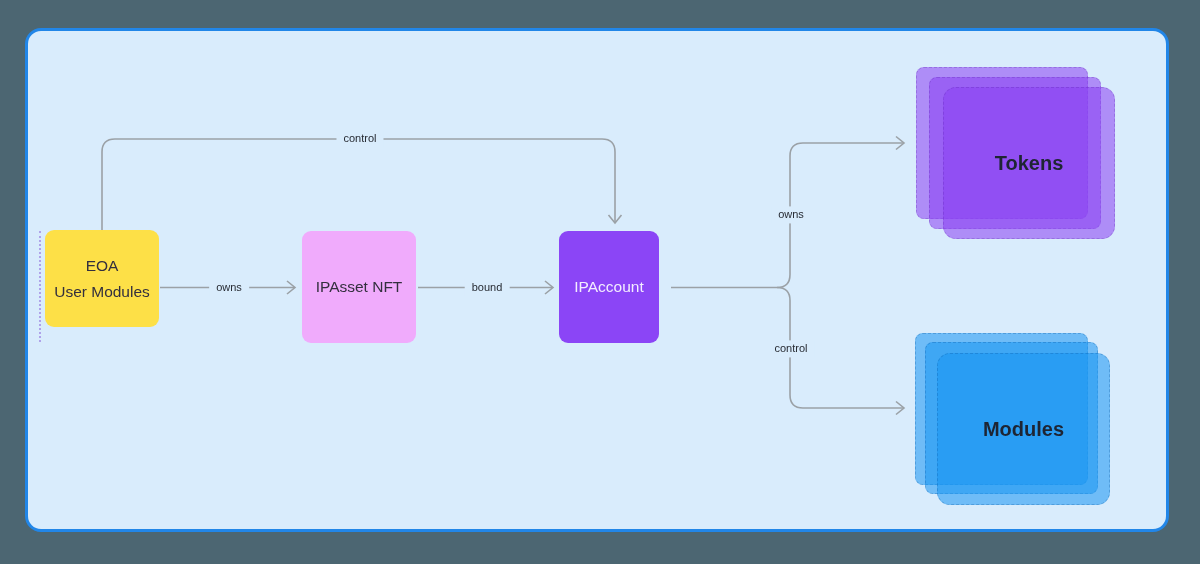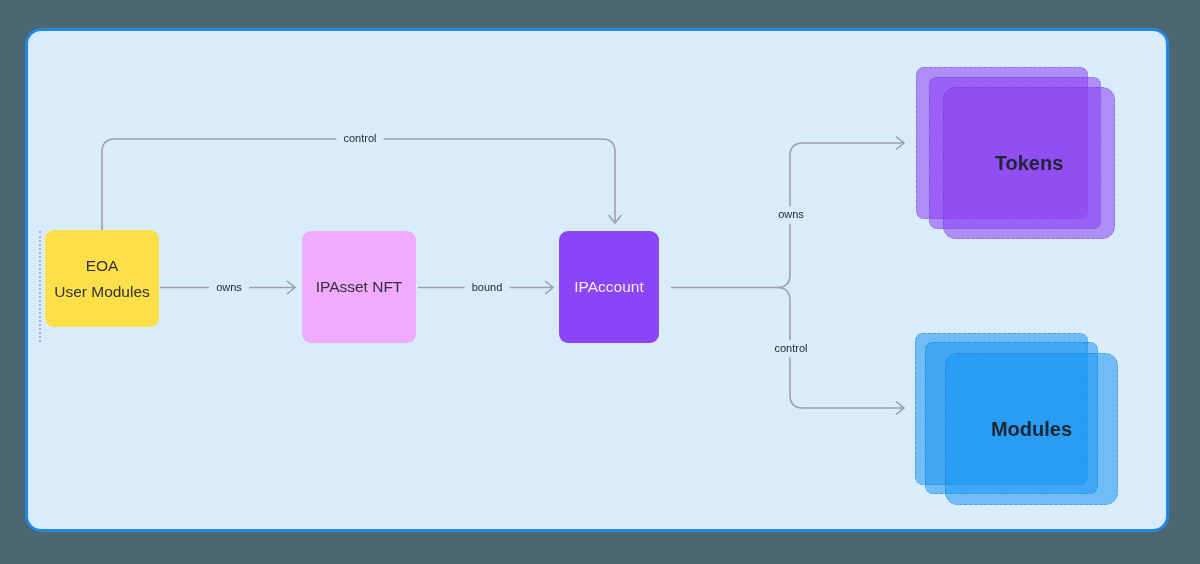--- a/index.html
+++ b/index.html
@@ -93,21 +93,21 @@
   }
   .stack-modules .layer {
     width: 173px; height: 152px;
     background: rgba(24,150,243,0.55);
     border: 1px dashed rgba(8,85,160,0.30);
   }
   .stack .l1 { left: 0;    top: 0;    }
   .stack-tokens  .l2 { left: 13px; top: 10px; }
   .stack-tokens  .l3 { left: 27px; top: 20px; }
   .stack-modules .l2 { left: 10px; top: 9px;  }
-  .stack-modules .l3 { left: 22px; top: 20px; margin-left: 8px; }
+  .stack-modules .l3 { left: 22px; top: 20px; }
   .layer.front {
     display: flex;
     align-items: center;
     justify-content: center;
     font-weight: bold;
     font-size: 20px;
     color: #1e2533;
     border-radius: 13px;
   }
 </style>

